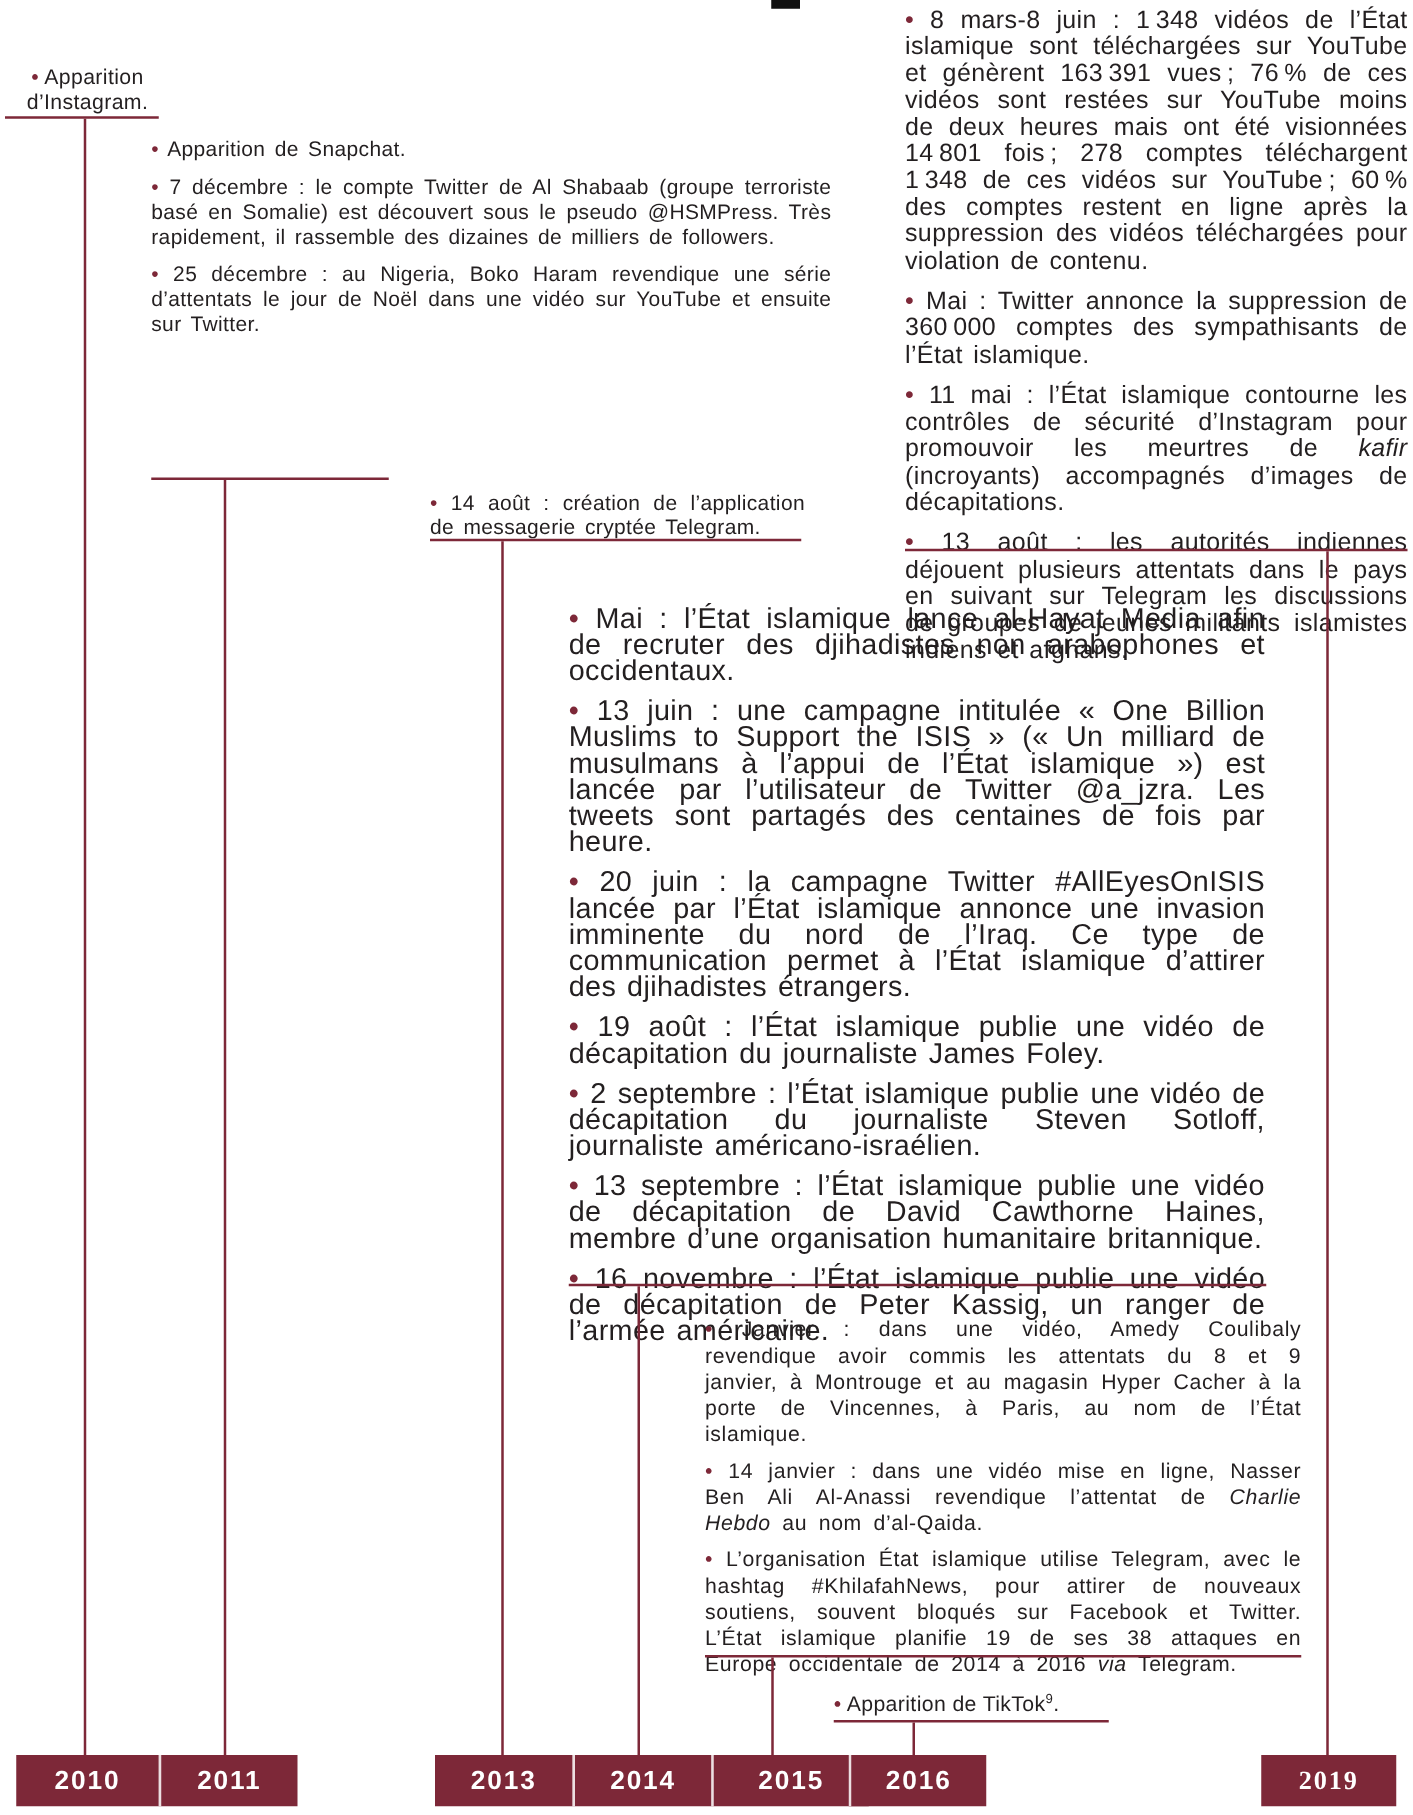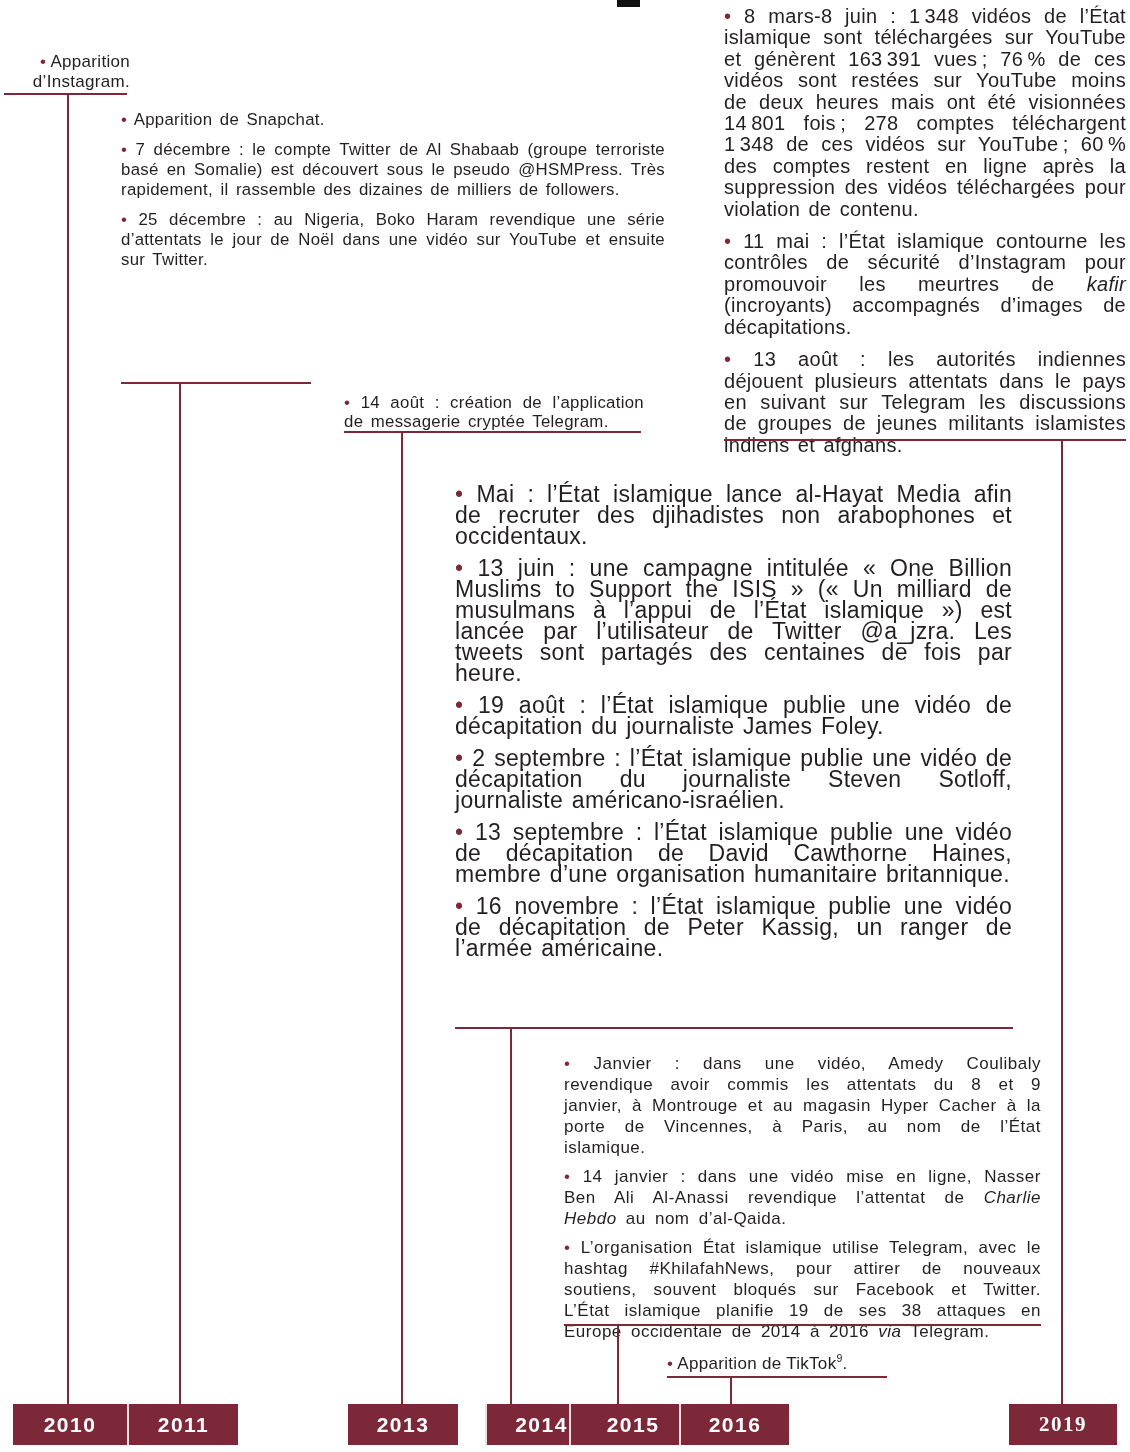--- a/index.html
+++ b/index.html
@@ -8,21 +8,21 @@
     font-family:"Liberation Sans",sans-serif;color:#231f20;overflow:hidden;
   }
   
   .col{position:absolute;text-align:justify;letter-spacing:.3px;word-spacing:2.5px;}
   .col p{margin:0 0 var(--gap,10px) 0;}
   .col p:last-child{margin-bottom:0;}
   .bullet{color:#7d2838;}
   em{font-style:italic;}
   sup{font-size:62%;vertical-align:super;line-height:0;}
 
-  #b2010{left:10px;top:52px;width:120px;font-size:17px;line-height:20px;text-align:right;word-spacing:0;}
+  #b2010{left:10px;top:52px;width:120px;font-size:17px;line-height:20px;text-align:center;word-spacing:0;}
   #b2011{left:121px;top:110px;width:544px;font-size:16.8px;line-height:20px;--gap:10px;}
   #b2013{left:344px;top:393px;width:300px;font-size:16.8px;line-height:19px;}
   #b2014{left:455px;top:484px;width:557px;font-size:23px;line-height:21px;--gap:11px;word-spacing:2px;}
   #b2015{left:564px;top:1053px;width:477px;font-size:17px;line-height:21px;--gap:8px;word-spacing:4px;letter-spacing:.5px;}
   #b2016{left:667px;top:1354px;width:226px;font-size:17px;line-height:20px;text-align:left;word-spacing:0;}
   #b2019{left:724px;top:6px;width:402px;font-size:20px;line-height:21.4px;--gap:11px;}
 
   
   .vline{position:absolute;width:2px;background:#7d2838;}
   .hline{position:absolute;height:2px;background:#7d2838;}
@@ -44,21 +44,21 @@
   
   .ybox{
     position:absolute;top:1404px;height:41px;background:#7d2838;color:#ffffff;
     font-weight:bold;font-size:21px;text-align:center;line-height:41px;letter-spacing:1.5px;
     box-sizing:border-box;
   }
   .adjoin{border-left:2px solid rgba(255,255,255,.85);}
   #yb0{left:13px;width:114px;}
   #yb1{left:127px;width:111px;}
   #yb2{left:348px;width:110px;}
-  #yb3{left:485px;width:111px;}
+  #yb3{left:458px;width:111px;}
   #yb4{left:569px;width:126px;}
   #yb5{left:679px;width:110px;}
   #yb6{left:1009px;width:108px;font-family:Liberation Serif, serif;}
 
   .top-marker{position:absolute;left:617px;top:0;width:23px;height:7px;background:#111111;}
 </style>
 </head>
 <body>
 
 <main class="page">
@@ -71,26 +71,28 @@
   <section class="col" id="b2011">
       <p><span class="bullet">• </span><span>Apparition de Snapchat.</span></p>
       <p><span class="bullet">• </span><span>7 décembre : le compte Twitter de Al Shabaab (groupe terroriste basé en Somalie) est découvert sous le pseudo @HSMPress. Très rapidement, il rassemble des dizaines de milliers de followers.</span></p>
       <p><span class="bullet">• </span><span>25 décembre : au Nigeria, Boko Haram revendique une série d’attentats le jour de Noël dans une vidéo sur YouTube et ensuite sur Twitter.</span></p>
     </section>
   <section class="col" id="b2013">
       <p><span class="bullet">• </span><span>14 août : création de l’application de messagerie cryptée Telegram.</span></p>
     </section>
   <section class="col" id="b2019">
       <p><span class="bullet">• </span><span>8 mars-8 juin : 1 348 vidéos de l’État islamique sont téléchargées sur YouTube et génèrent 163 391 vues ; 76 % de ces vidéos sont restées sur YouTube moins de deux heures mais ont été visionnées 14 801 fois ; 278 comptes téléchargent 1 348 de ces vidéos sur YouTube ; 60 % des comptes restent en ligne après la suppression des vidéos téléchargées pour violation de contenu.</span></p>
+      <p><span class="bullet">• </span><span>Mai : Twitter annonce la suppression de 360 000 comptes des sympathisants de l’État islamique.</span></p>
       <p><span class="bullet">• </span><span>11 mai : l’État islamique contourne les contrôles de sécurité d’Instagram pour promouvoir les meurtres de </span><em>kafir</em><span> (incroyants) accompagnés d’images de décapitations.</span></p>
       <p><span class="bullet">• </span><span>13 août : les autorités indiennes déjouent plusieurs attentats dans le pays en suivant sur Telegram les discussions de groupes de jeunes militants islamistes indiens et afghans.</span></p>
     </section>
   <section class="col" id="b2014">
       <p><span class="bullet">• </span><span>Mai : l’État islamique lance al-Hayat Media afin de recruter des djihadistes non arabophones et occidentaux.</span></p>
       <p><span class="bullet">• </span><span>13 juin : une campagne intitulée «&nbsp;One Billion Muslims to Support the ISIS&nbsp;» («&nbsp;Un milliard de musulmans à l’appui de l’État islamique&nbsp;») est lancée par l’utilisateur de Twitter @a_jzra. Les tweets sont partagés des centaines de fois par heure.</span></p>
+      <p><span class="bullet">• </span><span>20 juin : la campagne Twitter #AllEyesOnISIS lancée par l’État islamique annonce une invasion imminente du nord de l’Iraq. Ce type de communication permet à l’État islamique d’attirer des djihadistes étrangers.</span></p>
       <p><span class="bullet">• </span><span>19 août : l’État islamique publie une vidéo de décapitation du journaliste James Foley.</span></p>
       <p><span class="bullet">• </span><span>2 septembre : l’État islamique publie une vidéo de décapitation du journaliste Steven Sotloff, journaliste américano-israélien.</span></p>
       <p><span class="bullet">• </span><span>13 septembre : l’État islamique publie une vidéo de décapitation de David Cawthorne Haines, membre d’une organisation humanitaire britannique.</span></p>
       <p><span class="bullet">• </span><span>16 novembre : l’État islamique publie une vidéo de décapitation de Peter Kassig, un ranger de l’armée américaine.</span></p>
     </section>
   <section class="col" id="b2015">
       <p><span class="bullet">• </span><span>Janvier : dans une vidéo, Amedy Coulibaly revendique avoir commis les attentats du 8 et 9 janvier, à Montrouge et au magasin Hyper Cacher à la porte de Vincennes, à Paris, au nom de l’État islamique.</span></p>
       <p><span class="bullet">• </span><span>14 janvier : dans une vidéo mise en ligne, Nasser Ben Ali Al-Anassi revendique l’attentat de </span><em>Charlie Hebdo</em><span> au nom d’al-Qaida.</span></p>
       <p><span class="bullet">• </span><span>L’organisation État islamique utilise Telegram, avec le hashtag #KhilafahNews, pour attirer de nouveaux soutiens, souvent bloqués sur Facebook et Twitter. L’État islamique planifie 19 de ses 38 attaques en Europe occidentale de 2014 à 2016 </span><em>via</em><span> Telegram.</span></p>
     </section>

